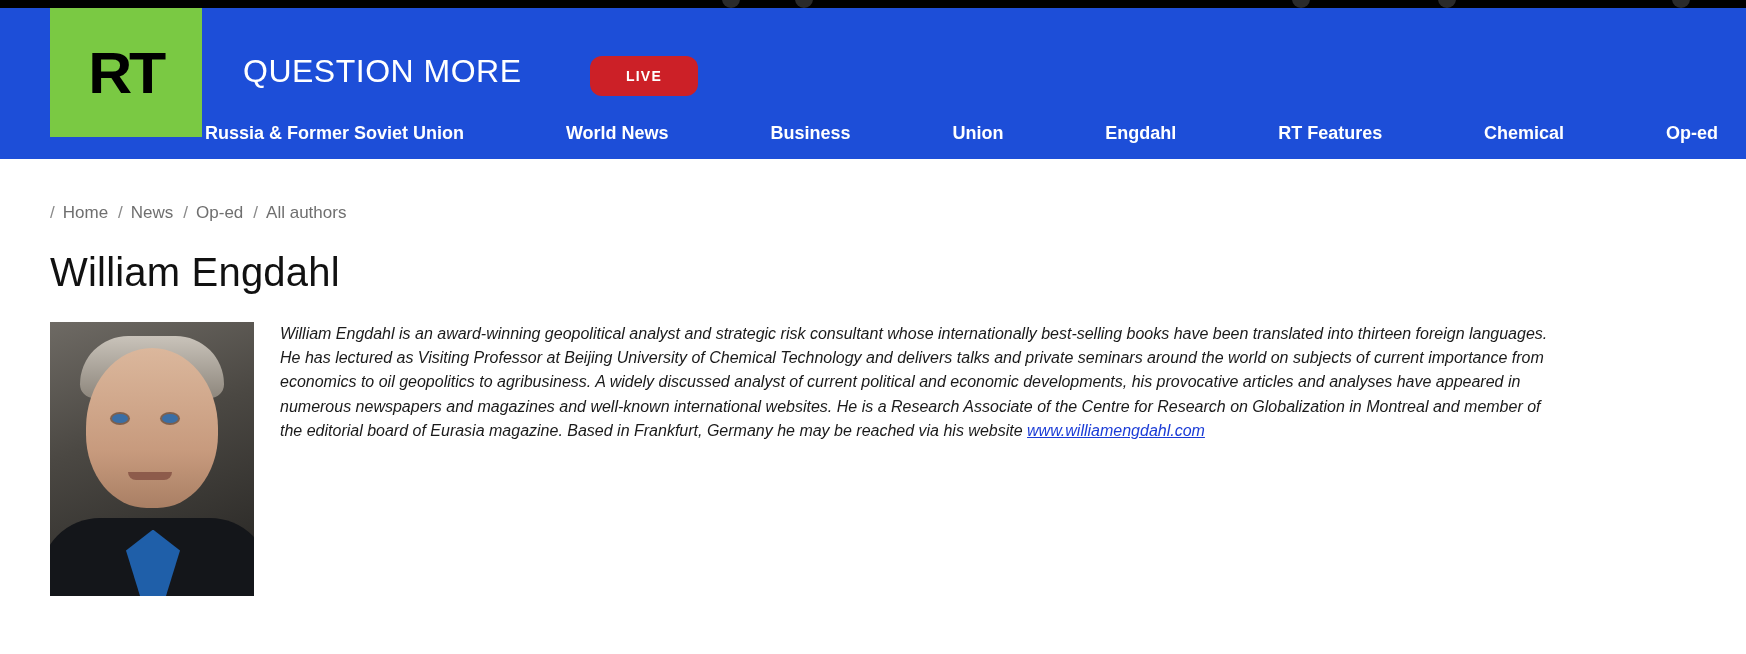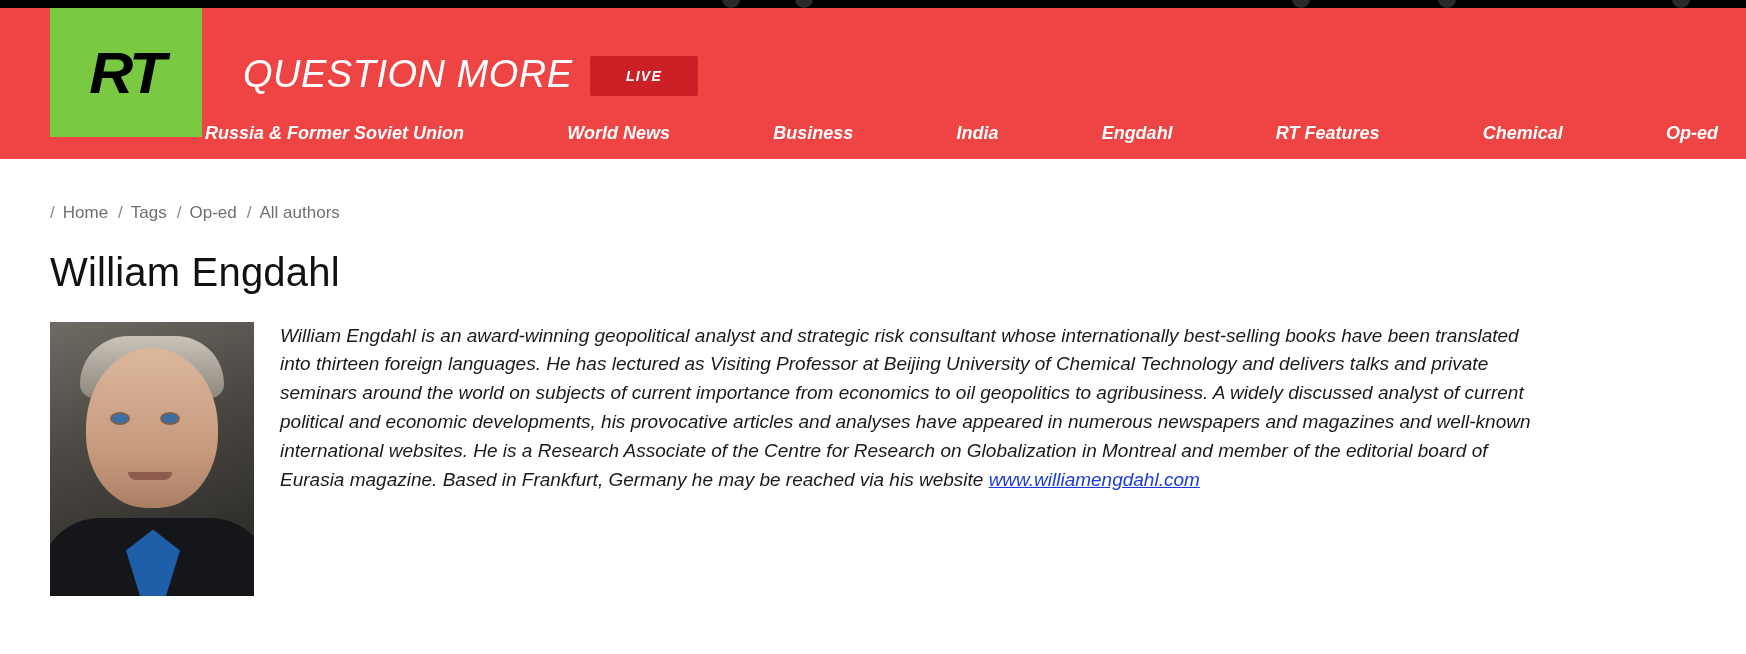--- a/index.html
+++ b/index.html
@@ -25,24 +25,23 @@
     top: -10px;
     width: 18px;
     height: 18px;
     border-radius: 50%;
     background: #2a2a2a;
   }
 
   
   .site-header {
     position: relative;
-    background: #ef4444;
+    background: #1d4ed8;
     height: 151px;
     width: 100%;
-    font-style: italic;
   }
   .logo-block {
     position: absolute;
     left: 50px;
     top: 0;
     width: 152px;
     height: 129px;
     background: #7ac943;
     display: flex;
     align-items: center;
@@ -55,39 +54,39 @@
     letter-spacing: -3px;
     color: #000000;
     line-height: 1;
     transform: scaleX(1.05);
   }
   .tagline {
     position: absolute;
     left: 243px;
     top: 45px;
     color: #ffffff;
-    font-size: 38px;
+    font-size: 32px;
     letter-spacing: 0.5px;
     font-weight: 400;
   }
   .live-badge {
     position: absolute;
     left: 590px;
     top: 48px;
     width: 108px;
     height: 40px;
     background: #cc2027;
     color: #ffffff;
     font-size: 14px;
     font-weight: bold;
     letter-spacing: 1.2px;
     display: flex;
     align-items: center;
     justify-content: center;
-    border-radius: 2px;
+    border-radius: 12px;
     cursor: pointer;
   }
   .main-nav {
     position: absolute;
     left: 205px;
     right: 0;
     top: 100px;
     height: 50px;
     display: flex;
     align-items: center;
@@ -190,21 +189,21 @@
     left: 76px; top: 208px;
     width: 54px; height: 70px;
     background: #1f5fa9;
     clip-path: polygon(50% 0, 100% 30%, 72% 100%, 28% 100%, 0 30%);
   }
 
   .author-bio {
     margin-left: 26px;
     max-width: 1270px;
     font-style: italic;
-    font-size: 19px;
+    font-size: 16px;
     line-height: 1.52;
     color: #1a1a1a;
   }
   .author-bio a {
     color: #1a3bd6;
     text-decoration: underline;
     font-style: italic;
     cursor: pointer;
   }
 </style>
@@ -226,37 +225,37 @@
   <div class="tagline">QUESTION MORE</div>
   <div class="live-badge">LIVE</div>
 
   <nav class="main-nav">
     <div class="nav-item">Russia &amp; Former Soviet Union</div>
     <div class="nav-spacer"></div>
     <div class="nav-item">World News</div>
     <div class="nav-spacer"></div>
     <div class="nav-item">Business</div>
     <div class="nav-spacer"></div>
-    <div class="nav-item">India</div>
+    <div class="nav-item">Union</div>
     <div class="nav-spacer"></div>
     <div class="nav-item">Engdahl</div>
     <div class="nav-spacer"></div>
     <div class="nav-item">RT Features</div>
     <div class="nav-spacer"></div>
     <div class="nav-item">Chemical</div>
     <div class="nav-spacer"></div>
     <div class="nav-item" style="margin-right:28px">Op-ed</div>
   </nav>
 </header>
 
 <div class="breadcrumb">
   <span class="sep">/</span>
   <a>Home</a>
   <span class="sep">/</span>
-  <a>Tags</a>
+  <a>News</a>
   <span class="sep">/</span>
   <a>Op-ed</a>
   <span class="sep">/</span>
   <a>All authors</a>
 </div>
 
 <h1 class="author-title">William Engdahl</h1>
 
 <div class="author-body">
   <div class="author-photo">

